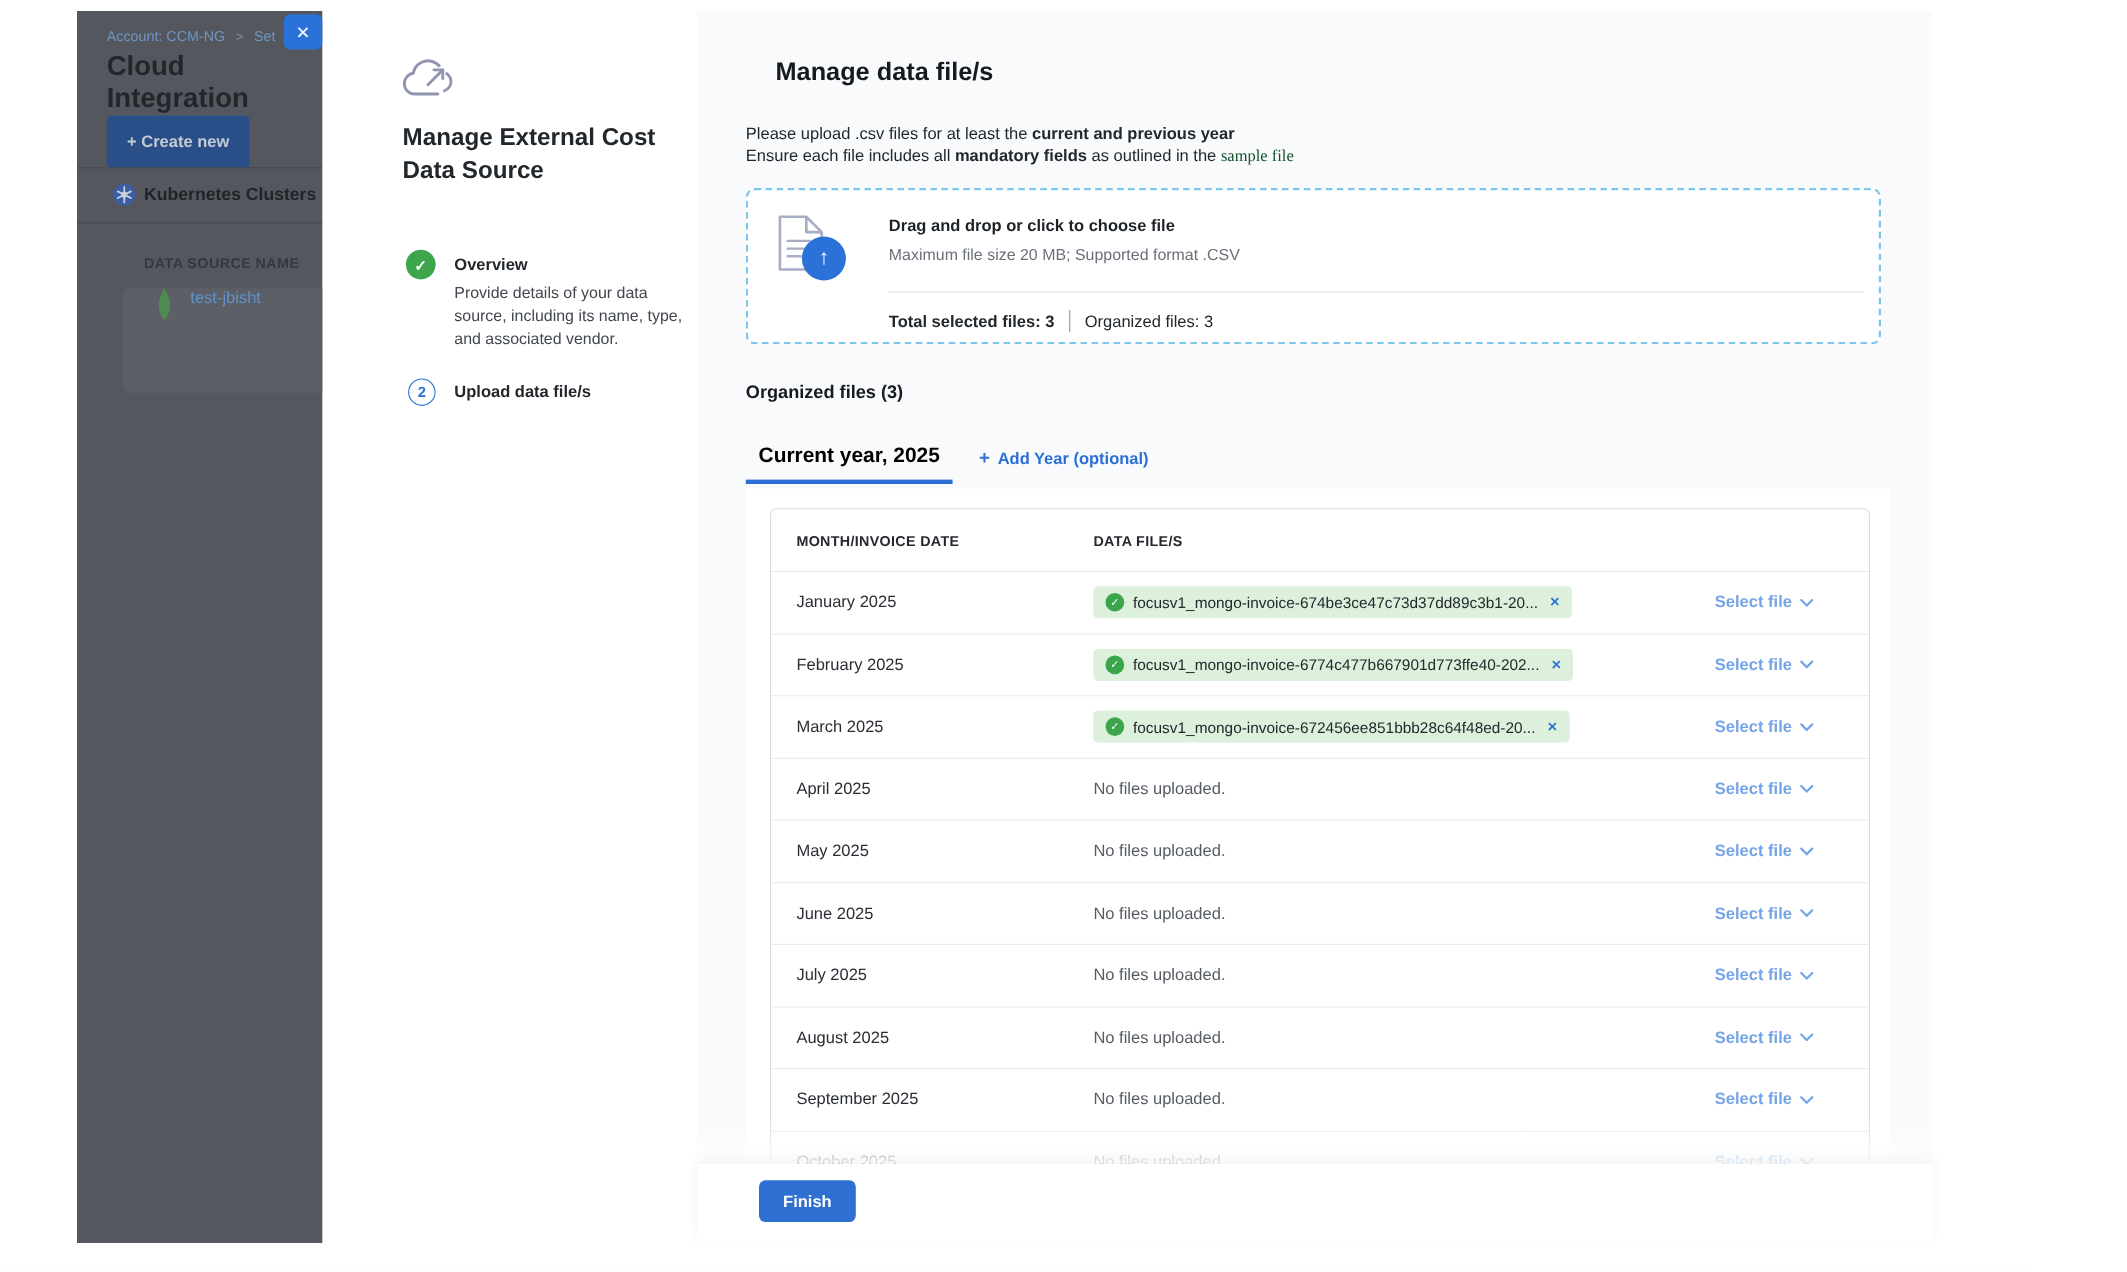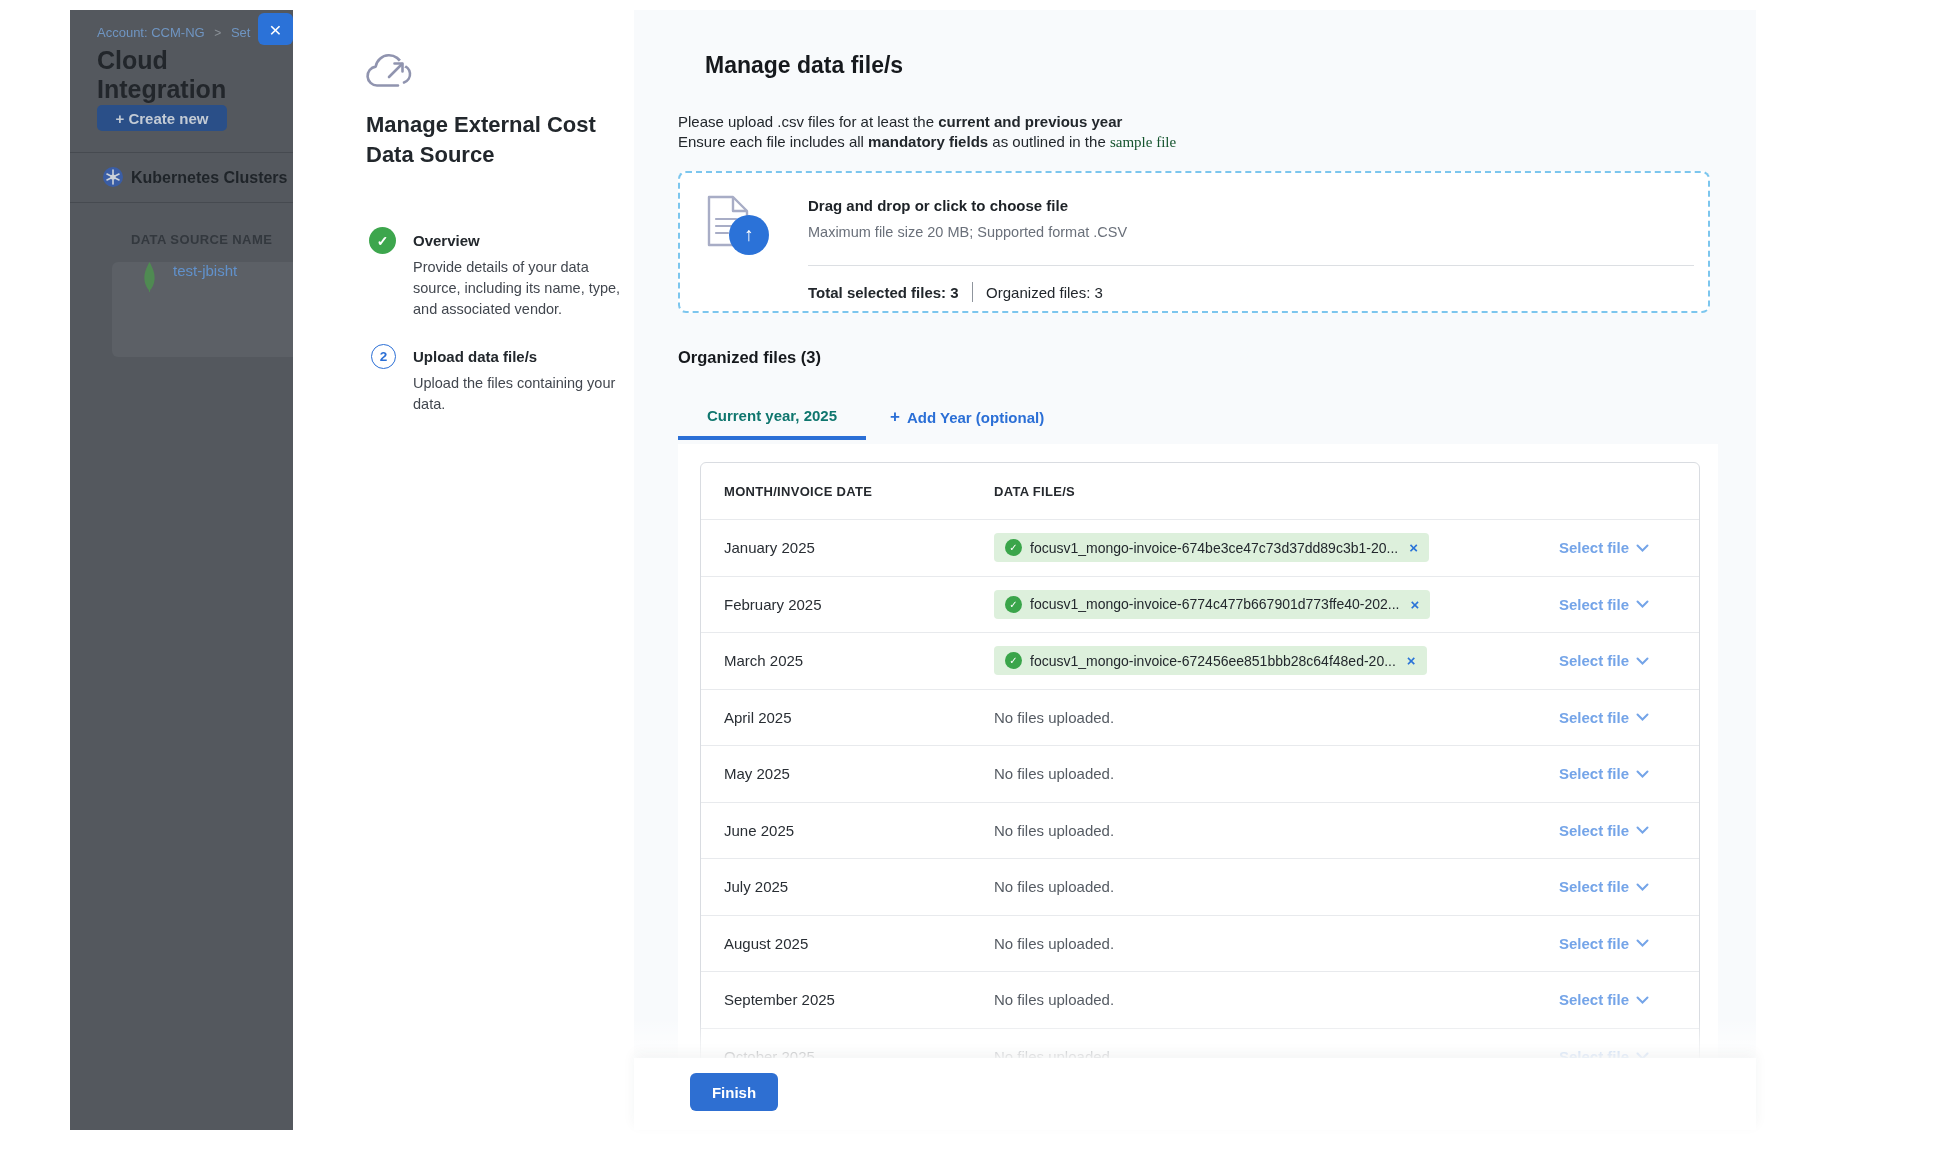--- a/index.html
+++ b/index.html
@@ -9,21 +9,21 @@
     font-family:"Liberation Sans", sans-serif; color:#22272c;
   }
 
   
   #app-dim { position:absolute; left:70px; top:10px; width:223px; height:1120px;
              background:#54585e; overflow:hidden; }
   .bc { position:absolute; left:27px; top:15px; font-size:13px; white-space:nowrap; }
   .bc-link { color:#6f95c2; }
   .bc-sep { color:#8b9198; margin:0 6px; font-size:12px; }
   .bg-title { position:absolute; left:27px; top:36px; font-size:25px; font-weight:bold; color:#22262b; }
-  .create-btn { position:absolute; left:27px; top:95px; width:130px; height:26px;
+  .create-btn { position:absolute; left:27px; top:95px; width:130px; height:48px;
     background:#2a4f88; border-radius:5px; color:#c3cbd5; font-size:15px; font-weight:bold;
     display:flex; align-items:center; justify-content:center; cursor:pointer; }
   .bg-div { position:absolute; left:0; width:223px; height:1px; background:#464a50; }
   .k8s-icon { position:absolute; left:33px; top:157px; width:20px; height:20px; }
   .k8s-label { position:absolute; left:61px; top:159px; font-size:16px; font-weight:bold; color:#1f2429; }
   .dsn-header { position:absolute; left:61px; top:222px; font-size:13px; font-weight:bold;
     color:#33383e; letter-spacing:.4px; }
   .bg-card { position:absolute; left:42px; top:252px; width:200px; height:95px; background:#5c6066;
     border-radius:6px 0 0 6px; display:flex; padding-left:29px; gap:15px; }
   .ds-link { color:#6191cb; font-size:15px; cursor:pointer; }
@@ -65,21 +65,21 @@
     font-size:19px; font-weight:bold; }
   .dz-title { position:absolute; left:128px; top:24px; font-size:15px; font-weight:bold; color:#1d2227; }
   .dz-sub { position:absolute; left:128px; top:51px; font-size:14.5px; color:#6a707a; }
   .dz-div { position:absolute; left:128px; top:92px; width:886px; height:1px; background:#dcdfe3; }
   .dz-totals { position:absolute; left:128px; top:104px; height:30px; display:flex;
     align-items:center; gap:13px; font-size:15px; color:#22272c; }
   .vbar { width:1.5px; height:20px; background:#8f959d; }
 
   .org-heading { position:absolute; left:44px; top:338px; font-size:16.5px; font-weight:bold; color:#16191d; }
   .tab-current { position:absolute; left:44px; top:384px; width:188px; height:46px; display:flex;
-    align-items:center; justify-content:center; font-size:15px; font-weight:bold; color:#0f766e;
+    align-items:center; justify-content:center; font-size:19px; font-weight:bold; color:#000000;
     border-bottom:4px solid #2b6fd6; cursor:pointer; }
   .tab-add { position:absolute; left:256px; top:386px; height:42px; display:flex; align-items:center;
     gap:7px; font-size:15px; font-weight:bold; color:#2b6fd6; cursor:pointer; }
   .tab-add .plus { font-size:17px; font-weight:bold; }
 
   .tab-panel { position:absolute; left:44px; top:434px; width:1040px; height:614px; background:#fff; }
   .table-card { position:absolute; left:22px; top:18px; width:1000px; border:1px solid #d9dce1;
     border-radius:6px; background:#fff; overflow:hidden; }
   .thead { height:56px; display:flex; align-items:center; font-size:13px; font-weight:bold;
     color:#25292e; letter-spacing:.3px; }
@@ -164,21 +164,20 @@
   <div class="step-body1">
     <div class="step-label">Overview</div>
     <div class="step-desc">Provide details of your data source, including its name, type, and associated vendor.</div>
   </div>
 
   <div class="step-num">
     <span>2</span>
   </div>
   <div class="step-body2">
     <div class="step-label">Upload data file/s</div>
-    <div class="step-desc">Upload the files containing your data.</div>
   </div>
 </div>
 
 <div id="right-panel">
   <div class="rp-title">Manage data file/s</div>
 
   <div class="intro">
     <div><span>Please upload .csv files for at least the </span><b>current and previous year</b></div>
     <div><span>Ensure each file includes all </span><b>mandatory fields</b><span> as outlined in the </span><span class="link">sample file</span></div>
   </div>

